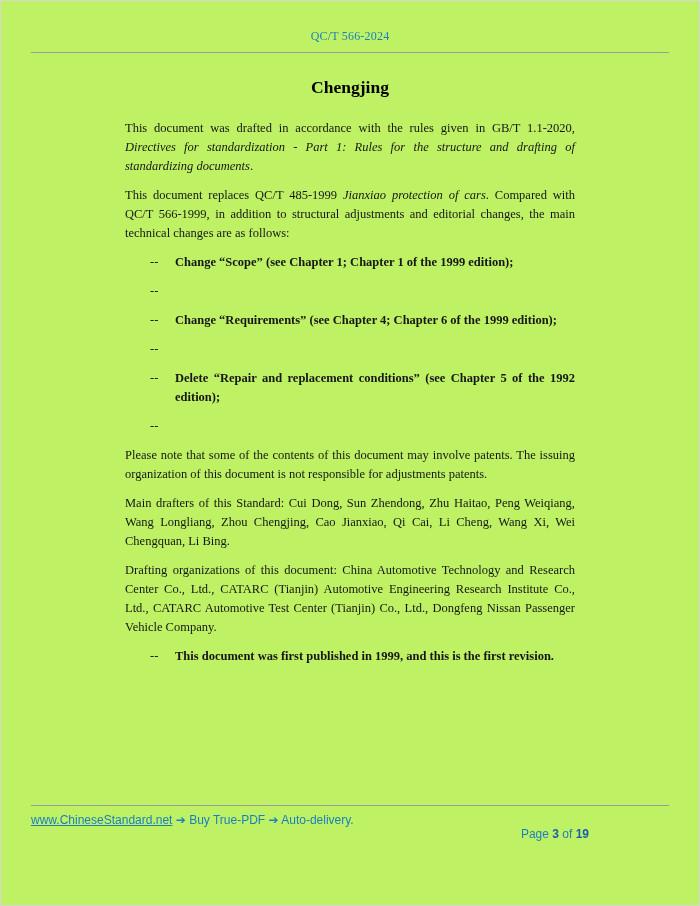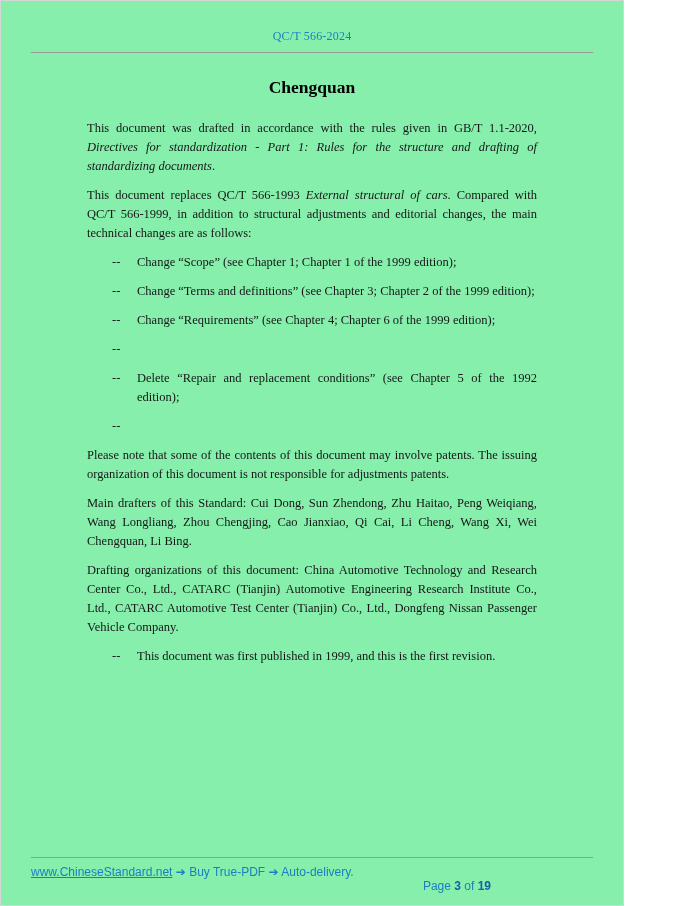--- a/index.html
+++ b/index.html
@@ -5,23 +5,23 @@
   :root {
     --accent: #1b7ec0;
     --accent-dark: #185fa6;
     --rule: #9a9a9a;
     --text: #161616;
   }
   * { box-sizing: border-box; }
   html, body { margin: 0; padding: 0; background: #ffffff; }
   .page {
     position: relative;
-    width: 624px;
+    width: 700px;
     height: 906px;
-    background: #86efac;
+    background: #bef264;
     border: 1px solid #d6d6d6;
     overflow: hidden;
     font-family: "Liberation Serif", "DejaVu Serif", serif;
     color: var(--text);
   }
   
   .doc-header { margin: 0 30px; padding-top: 28px; }
   .doc-number {
     text-align: center;
     font-size: 12px;
@@ -46,65 +46,64 @@
     text-align: justify;
   }
   .doc-body p.para { margin: 0 0 10px 0; }
   .italic { font-style: italic; }
   .list-item {
     display: flex;
     margin: 0 0 10px 0;
     padding-left: 25px;
   }
   .list-item .marker { flex: 0 0 25px; }
-  .list-item .list-text { flex: 1; text-align: justify; }
+  .list-item .list-text { flex: 1; text-align: justify; font-weight: bold; }
   
   .doc-footer {
     position: absolute;
     left: 30px;
     right: 30px;
-    top: 856px;
+    top: 804px;
     border-top: 1px solid var(--rule);
     padding-top: 7px;
     font-family: "Liberation Sans", "DejaVu Sans", sans-serif;
     font-size: 12px;
     color: var(--accent);
   }
   .footer-row { display: flex; justify-content: space-between; align-items: baseline; }
   .footer-link {
     color: var(--accent);
     text-decoration: underline;
     cursor: pointer;
   }
   .footer-tagline { white-space: pre; }
-  .page-info { margin-right: 102px; white-space: pre; }
+  .page-info { margin-right: 80px; white-space: pre; }
   .page-info .num { font-weight: bold; color: var(--accent-dark); }
 </style>
 </head>
 <body>
 
 <div class="page">
 
   <header class="doc-header">
     <div class="doc-number">QC/T 566-2024</div>
     <div class="header-rule"></div>
   </header>
 
-  <h1 class="doc-title">Chengquan</h1>
+  <h1 class="doc-title">Chengjing</h1>
 
   <main class="doc-body" id="doc-body">
       <p class="para"><span>This document was drafted in accordance with the rules given in GB/T 1.1-2020, </span><span class="italic">Directives for standardization - Part 1: Rules for the structure and drafting of standardizing documents</span><span>.</span></p>
-      <p class="para"><span>This document replaces QC/T 566-1993 </span><span class="italic">External structural of cars</span><span>. Compared with QC/T 566-1999, in addition to structural adjustments and editorial changes, the main technical changes are as follows:</span></p>
+      <p class="para"><span>This document replaces QC/T 485-1999 </span><span class="italic">Jianxiao protection of cars</span><span>. Compared with QC/T 566-1999, in addition to structural adjustments and editorial changes, the main technical changes are as follows:</span></p>
       <div class="list-item">
         <span class="marker">--</span>
         <span class="list-text">Change “Scope” (see Chapter 1; Chapter 1 of the 1999 edition);</span>
       </div>
       <div class="list-item">
         <span class="marker">--</span>
-        <span class="list-text">Change “Terms and definitions” (see Chapter 3; Chapter 2 of the 1999 edition);</span>
       </div>
       <div class="list-item">
         <span class="marker">--</span>
         <span class="list-text">Change “Requirements” (see Chapter 4; Chapter 6 of the 1999 edition);</span>
       </div>
       <div class="list-item">
         <span class="marker">--</span>
       </div>
       <div class="list-item">
         <span class="marker">--</span>

